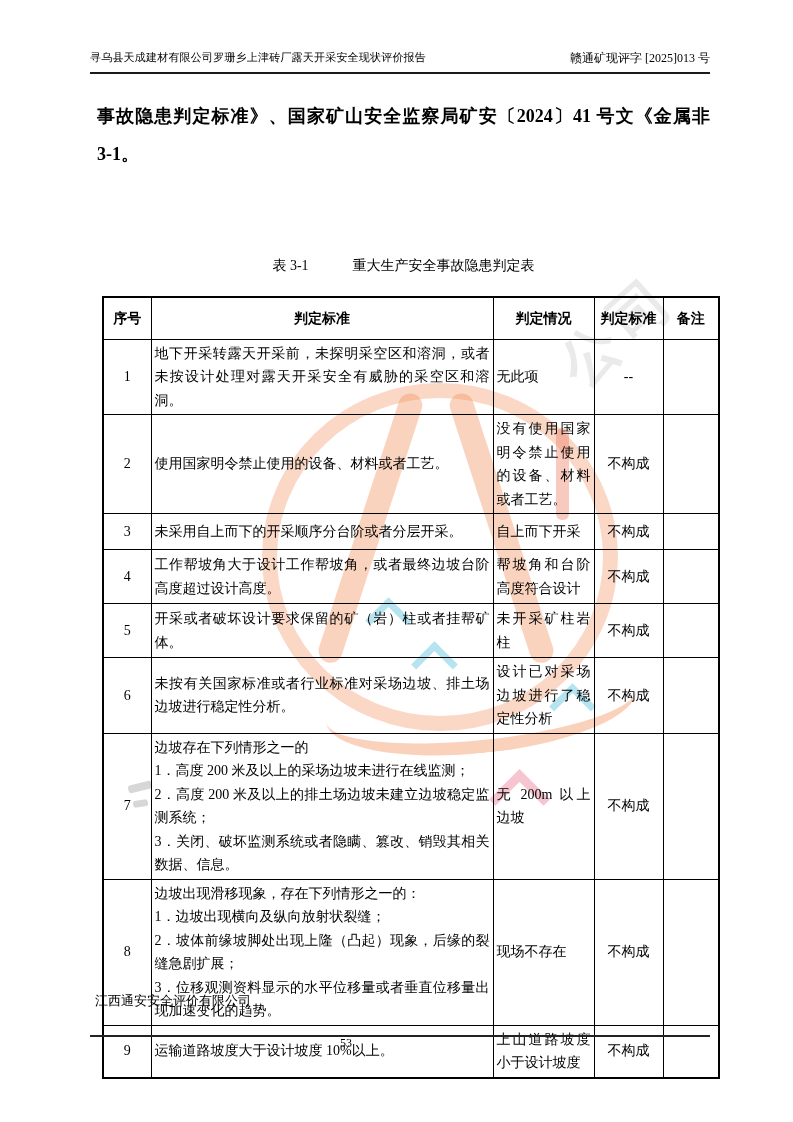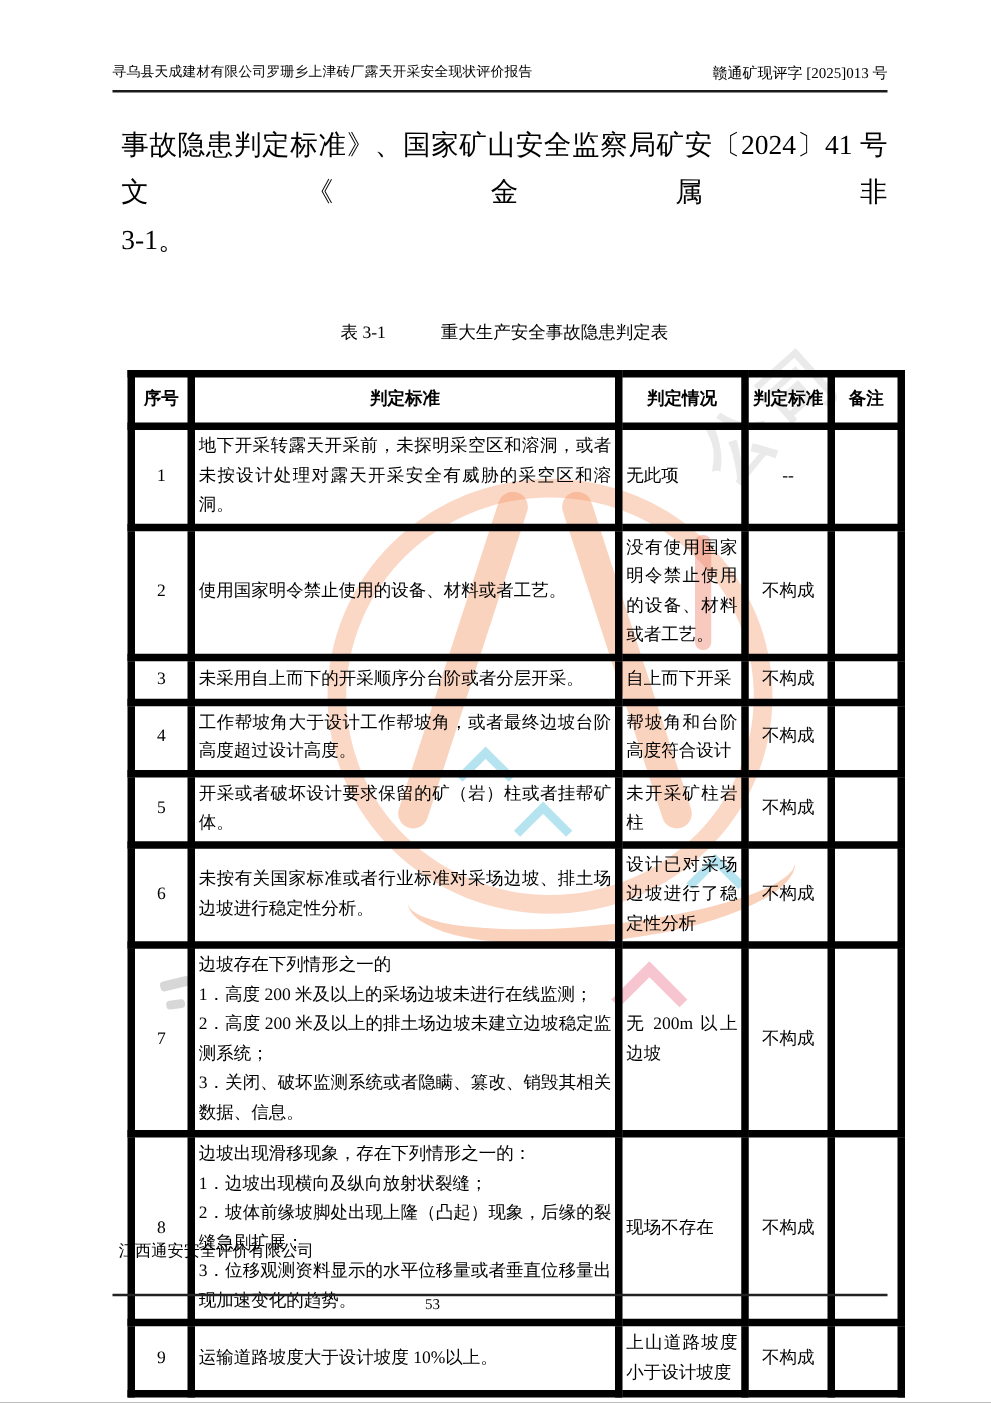--- a/index.html
+++ b/index.html
@@ -12,35 +12,35 @@
   
   .hdr {
     position:absolute; left:90px; top:50px; width:620px;
     display:flex; justify-content:space-between; 
     border-bottom:2px solid #1a1a1a; padding-bottom:5px; z-index:2;gap:40px;
   }
   .hdr-left  { font-size:11px; letter-spacing:.2px; }
   .hdr-right { font-size:12px; font-weight:normal; white-space:nowrap; }
   
   .body-par { position:absolute; left:97px; top:97px; width:613px;
-              font-size:22px; line-height:38px; z-index:2; }
+              font-size:18px; line-height:38px; z-index:2;font-weight:bold; }
   .pline { text-align:justify; text-align-last:justify; }
   .pline.last { text-align-last:left; }
   
   .caption { position:absolute; left:97px; top:257px; width:613px;
              text-align:center; font-size:14px; z-index:2; }
   .caption .cap-label { margin-right:44px; }
   
   .judg-table {
     position:absolute; left:102px; top:296px; width:616px;
     border-collapse:collapse; table-layout:fixed;
     font-size:14px; line-height:23.5px; z-index:1; background:transparent;
   }
   .judg-table th, .judg-table td {
-    border:6px solid #000000; padding:2px 3px; vertical-align:middle; overflow:hidden;margin-top:20px;
+    border:1px solid #000000; padding:2px 3px; vertical-align:middle; overflow:hidden;margin-top:20px;
   }
   .judg-table { border:2px solid #000; }
   .judg-table th { font-weight:bold; text-align:center; padding:6px 2px; }
   thead tr { height:42px; }
   .c-no, .c-res { text-align:center; }
   .c-std, .c-sit { text-align:justify; white-space:pre-wrap; }
   tbody tr:nth-child(1){height:52px;}  tbody tr:nth-child(2){height:92px;}
   tbody tr:nth-child(3){height:36px;}  tbody tr:nth-child(4){height:54px;}
   tbody tr:nth-child(5){height:54px;}  tbody tr:nth-child(6){height:72px;}
   tbody tr:nth-child(7){height:142px;} tbody tr:nth-child(8){height:140px;}

